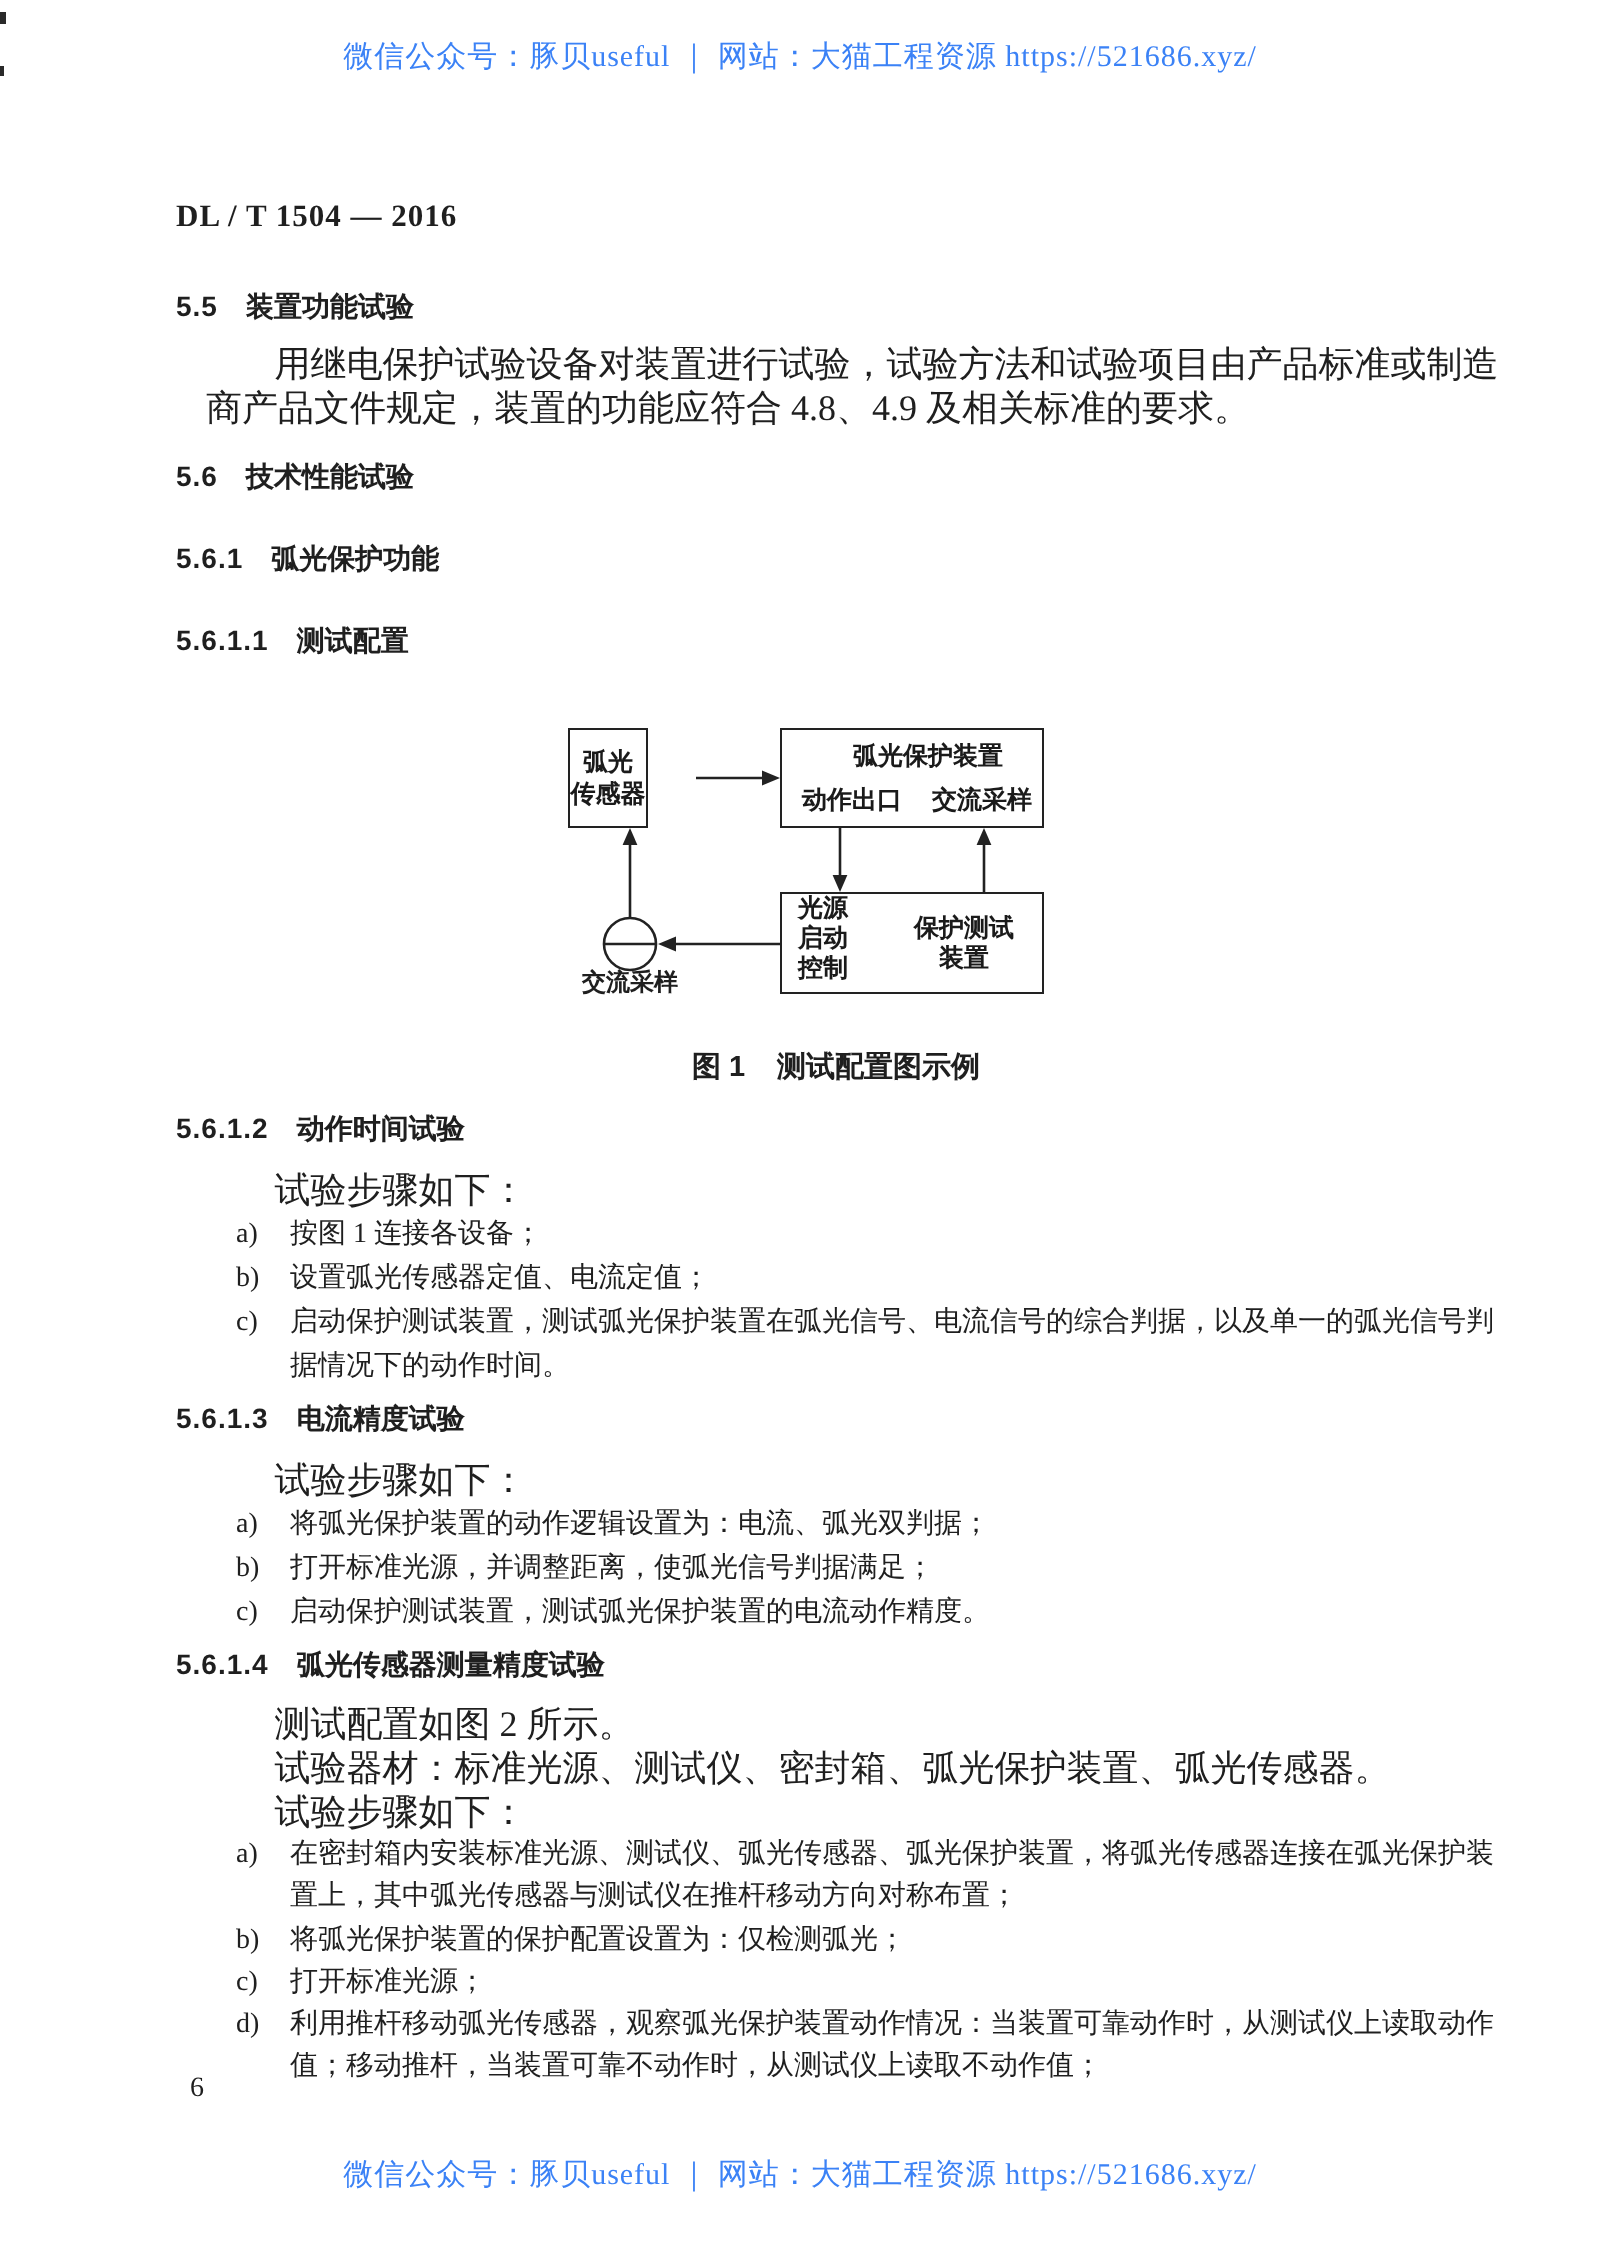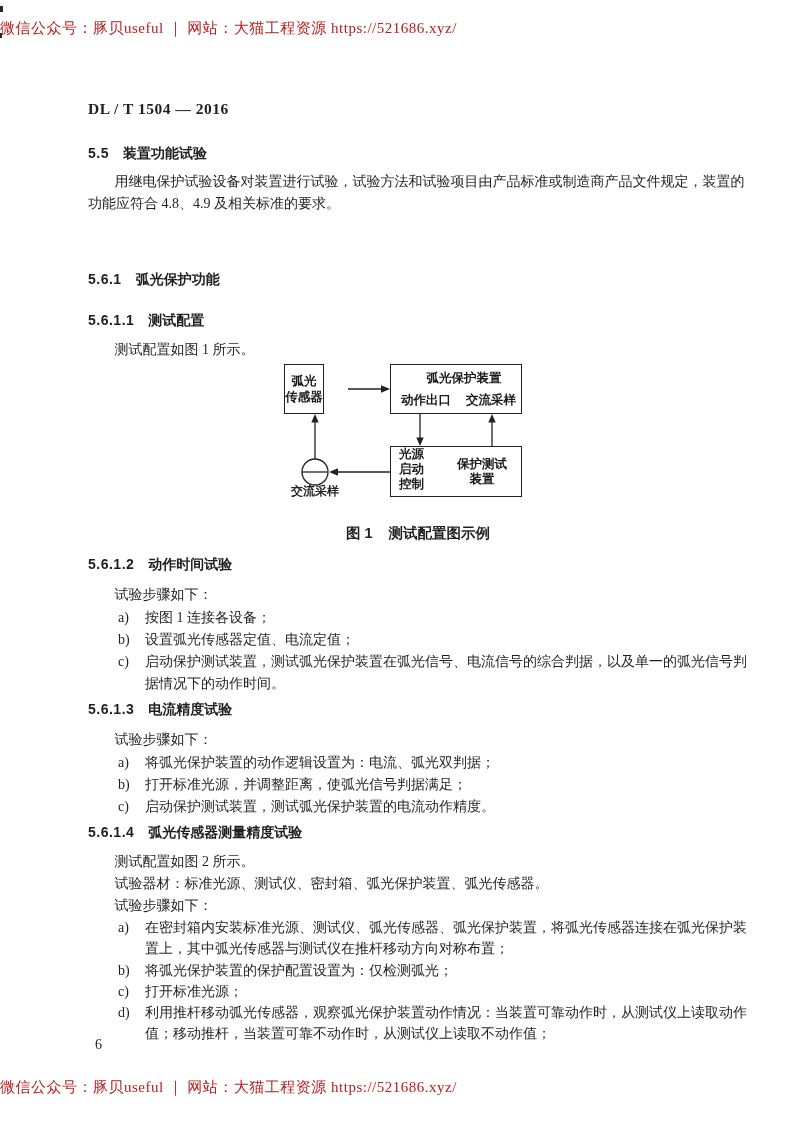--- a/index.html
+++ b/index.html
@@ -7,36 +7,36 @@
     position:relative;
     width:800px;height:1129px;
     background:#ffffff;
     overflow:hidden;
     font-family:"Liberation Serif","DejaVu Serif",serif;
     color:#1f1f1f;
   }
   .abs{position:absolute;left:88px;width:660px;}
   .watermark{
     position:absolute;left:0;width:800px;
-    text-align:left;
+    text-align:center;
     font-size:15px;
-    color:#b91c1c;
+    color:#3b82f6;
     font-family:"Liberation Serif","DejaVu Serif",serif;
     letter-spacing:0.5px;
   }
   .doc-number{
     font-family:"Liberation Serif","DejaVu Serif",serif;
     font-weight:bold;font-size:15.5px;letter-spacing:0.5px;
   }
   .heading{
     font-family:"Liberation Sans","DejaVu Sans",sans-serif;
     font-weight:bold;font-size:14px;
   }
   .heading .h-num{margin-right:14px;letter-spacing:0.5px;}
-  .para{font-size:14px;line-height:22px;text-indent:1.9em;}
+  .para{font-size:18px;line-height:22px;text-indent:1.9em;margin-left:15px;}
   .list-item{display:flex;font-size:14px;line-height:22px;}
   .list-item.tight{line-height:21px;}
   .li-label{flex:0 0 27px;margin-left:30px;}
   .li-text{flex:1;}
   .figure{position:absolute;left:88px;top:358px;width:660px;height:150px;}
   .fig-svg{position:absolute;left:0;top:0;}
   .dbox{
     position:absolute;
     border:1.4px solid #222;
     box-sizing:border-box;
@@ -75,29 +75,31 @@
 
   <div class="watermark" style="top:19px;">微信公众号：豚贝useful ｜ 网站：大猫工程资源 https://521686.xyz/</div>
 
   <div class="abs doc-number" style="top:100px;">DL / T 1504 — 2016</div>
 
   <div class="abs heading" style="top:145px;">
     <span class="h-num">5.5</span><span class="h-title">装置功能试验</span>
   </div>
   <div class="abs para" style="top:171px;">用继电保护试验设备对装置进行试验，试验方法和试验项目由产品标准或制造商产品文件规定，装置的功能应符合 4.8、4.9 及相关标准的要求。</div>
 
+  <div class="abs heading" style="top:230px;">
+    <span class="h-num">5.6</span><span class="h-title">技术性能试验</span>
+  </div>
 
   <div class="abs heading" style="top:271px;">
     <span class="h-num">5.6.1</span><span class="h-title">弧光保护功能</span>
   </div>
 
   <div class="abs heading" style="top:312px;">
     <span class="h-num">5.6.1.1</span><span class="h-title">测试配置</span>
   </div>
-  <div class="abs para" style="top:339px;">测试配置如图 1 所示。</div>
 
   <div class="figure">
     <svg class="fig-svg" width="660" height="150" viewBox="0 0 660 150">
 
       <g>
         <line x1="260" y1="31" x2="295" y2="31" stroke="#222" stroke-width="1.3"></line>
         <polygon points="302,31 293,27.2 293,34.8" fill="#222"></polygon>
       </g>
 
       <g>

